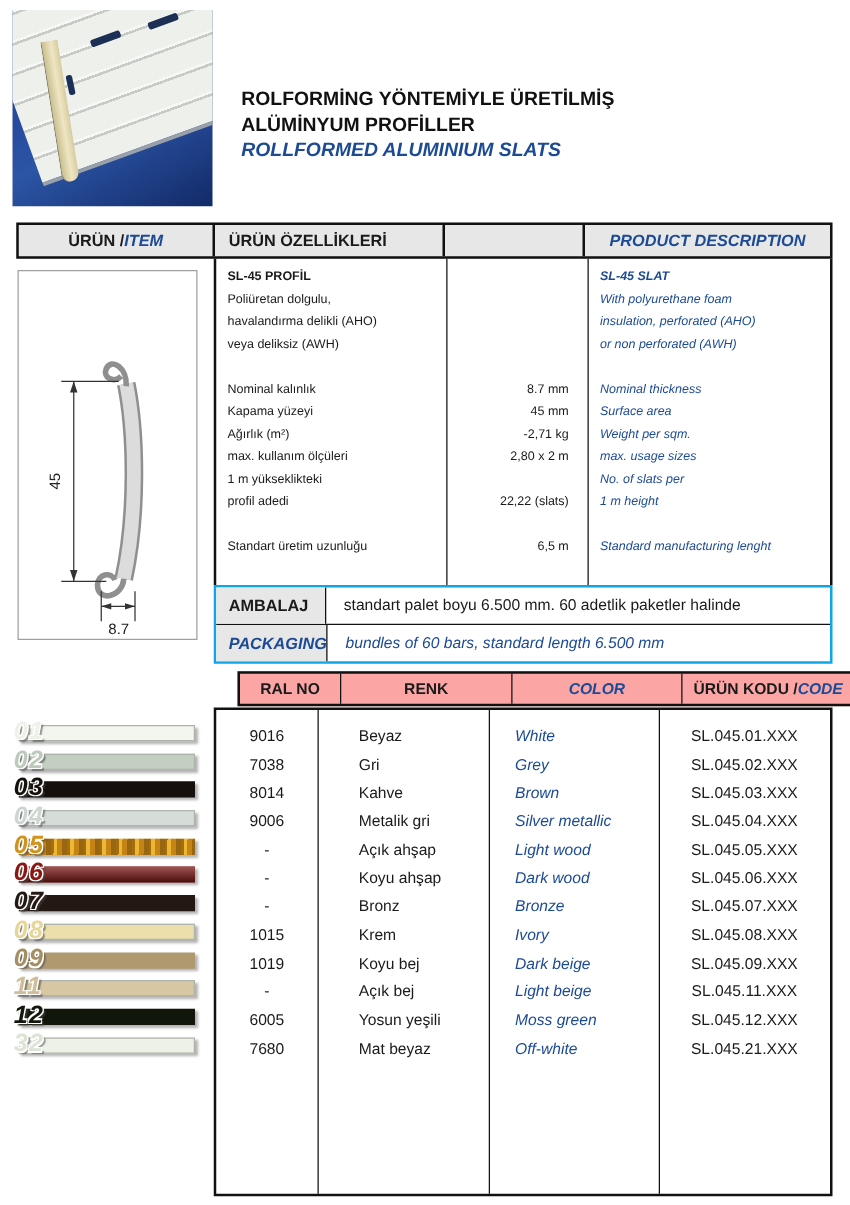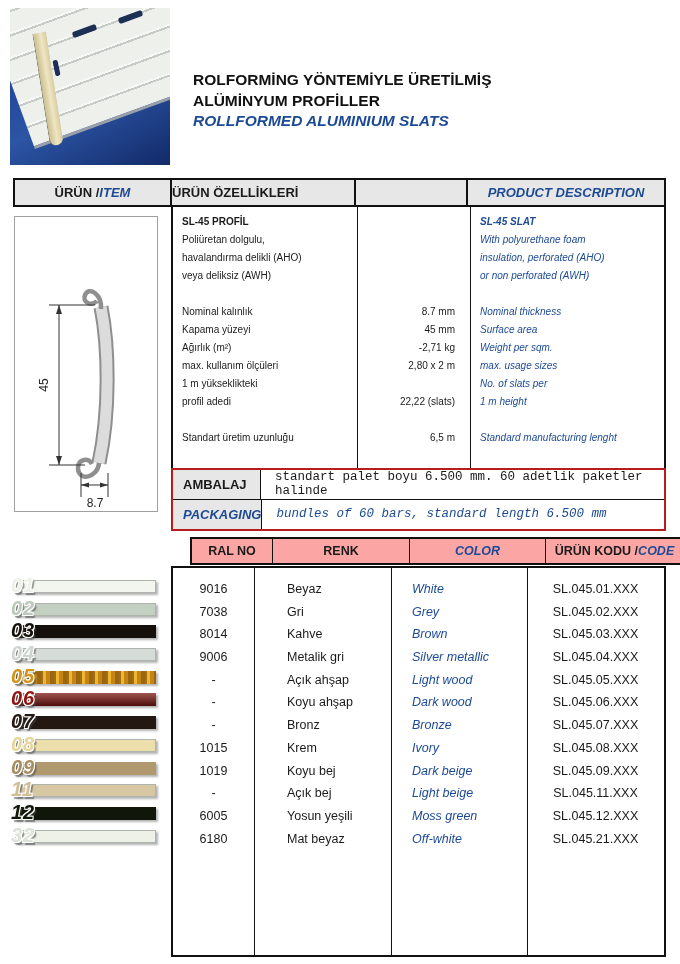--- a/index.html
+++ b/index.html
@@ -27,44 +27,44 @@
   
   .title-block{position:absolute;left:193px;top:70px;line-height:20.5px;font-size:15.5px;}
   .t-tr{font-weight:bold;color:#111;}
   .t-en{font-weight:bold;font-style:italic;color:#1c4a94;}
 
   
   .top-header{position:absolute;left:13px;top:178px;width:653px;height:29px;
               border:2px solid #111;box-sizing:border-box;display:flex;background:#e7e7e7;}
   .th-cell{display:flex;align-items:center;font-size:13px;font-weight:bold;box-sizing:border-box;}
   .th-c1{flex:0 0 157px;justify-content:center;border-right:2px solid #111;}
-  .th-c2{flex:0 0 184px;border-right:2px solid #111;}
+  .th-c2{flex:0 0 184px;padding-left:11px;border-right:2px solid #111;}
   .th-c3{flex:0 0 112px;border-right:2px solid #111;}
   .th-c4{flex:1;justify-content:center;}
 
   
   .drawing-box{position:absolute;left:14px;top:216px;width:144px;height:296px;
                border:1px solid #a0a0a0;box-sizing:border-box;background:#fff;}
 
   
   .vline{position:absolute;background:#111;}
   .spec-col{position:absolute;font-size:10px;line-height:18px;}
   .spec-col div{height:18px;white-space:nowrap;}
   .spec-tr{left:182px;top:213px;width:172px;}
   .spec-val{left:359px;top:213px;width:96px;text-align:right;}
   .spec-en{left:480px;top:213px;width:182px;color:#1c4a94;font-style:italic;}
 
   
   .pack-box{position:absolute;left:171px;top:468px;width:495px;height:63px;
-            border:2px solid #b91c1c;box-sizing:border-box;}
+            border:2px solid #0ea5e9;box-sizing:border-box;}
   .pack-row{display:flex;height:29.5px;box-sizing:border-box;}
   .pack-row.first{border-bottom:1px solid #111;}
   .pack-label{flex:0 0 88px;background:#e7e7e7;border-right:1px solid #111;
               display:flex;align-items:center;padding-left:10px;font-size:13px;font-weight:bold;box-sizing:border-box;}
-  .pack-text{flex:1;display:flex;align-items:center;padding-left:14px;font-size:12.5px;font-family:Liberation Mono, monospace;}
+  .pack-text{flex:1;display:flex;align-items:center;padding-left:14px;font-size:12.5px;}
 
   
   .ct-header{position:absolute;left:171px;top:537px;width:495px;height:28px;
              border:2px solid #111;box-sizing:border-box;background:#fca5a5;display:flex;margin-left:19px;}
   .cth{display:flex;align-items:center;justify-content:center;font-size:12.5px;font-weight:bold;box-sizing:border-box;}
   .cth1{flex:0 0 81px;border-right:1px solid #111;}
   .cth2{flex:0 0 137px;border-right:1px solid #111;}
   .cth3{flex:0 0 136px;border-right:1px solid #111;}
   .cth4{flex:1;}
   .ct-body{position:absolute;left:171px;top:566px;width:495px;height:391px;
@@ -283,21 +283,21 @@
       <div class="c-color">Light beige</div>
       <div class="c-code">SL.045.11.XXX</div>
     </div>
     <div class="ct-row">
       <div class="c-ral">6005</div>
       <div class="c-renk">Yosun yeşili</div>
       <div class="c-color">Moss green</div>
       <div class="c-code">SL.045.12.XXX</div>
     </div>
     <div class="ct-row">
-      <div class="c-ral">6180</div>
+      <div class="c-ral">7680</div>
       <div class="c-renk">Mat beyaz</div>
       <div class="c-color">Off-white</div>
       <div class="c-code">SL.045.21.XXX</div>
     </div>
   </div>
 
   <div class="sw-col">
     <div class="sw-row">
       <div class="sw-bar lt" style="background-color: rgb(243, 246, 238);"></div>
       <span class="sw-num" style="color: rgb(238, 241, 232);">01</span>

